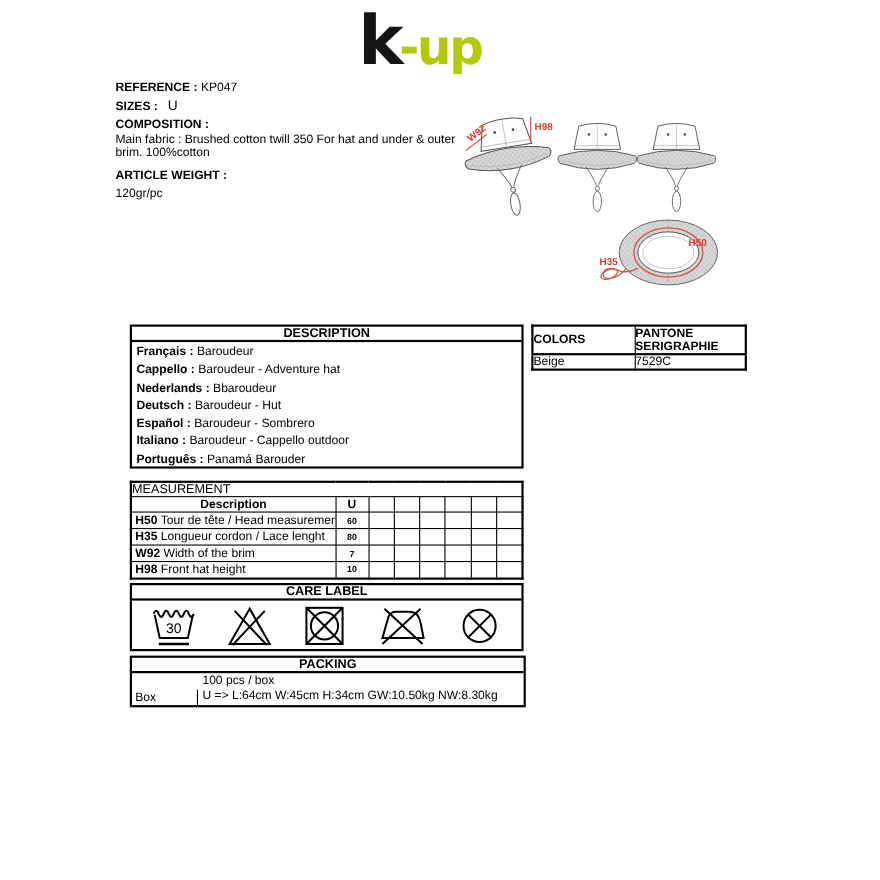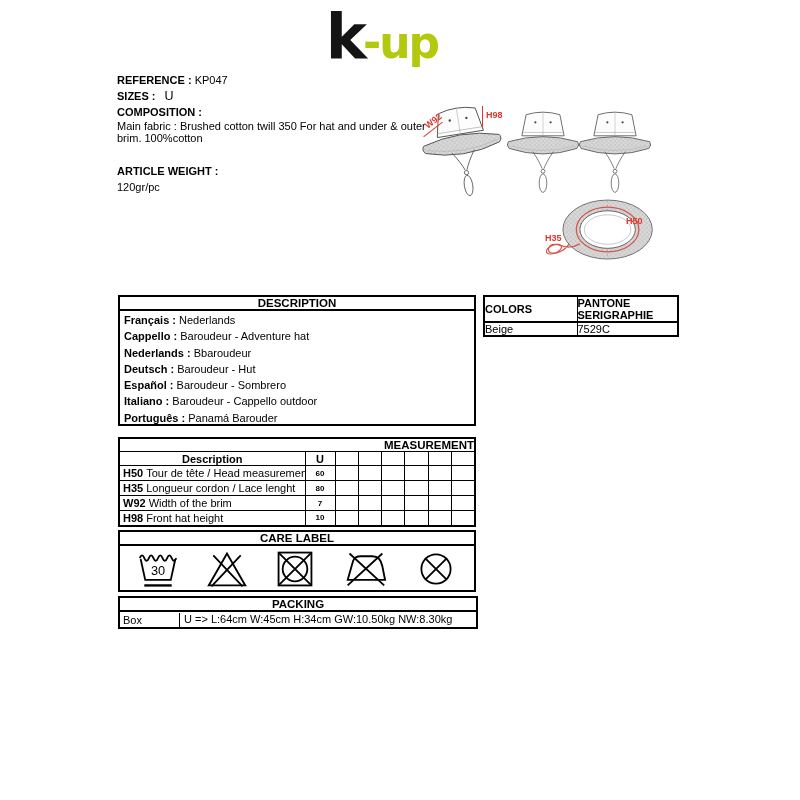--- a/index.html
+++ b/index.html
@@ -6,26 +6,26 @@
   body{width:800px;height:800px;background:#fff;font-family:"Liberation Sans",sans-serif;color:#000;position:relative;overflow:hidden}
   *{box-sizing:border-box}
   .abs{position:absolute}
 
   
   .logo{position:absolute;left:318px;top:4px;width:120px;text-align:right;white-space:nowrap}
   .logo-k{font-family:"DejaVu Sans",sans-serif;font-weight:700;font-size:62px;line-height:66px;color:#141414;letter-spacing:-4px}
   .logo-up{font-family:"DejaVu Sans",sans-serif;font-weight:700;font-size:44px;color:#b2c90e;letter-spacing:-2px}
 
   
-  .info{position:absolute;left:117px;top:72px;width:330px;font-size:11px}
+  .info{position:absolute;left:105px;top:72px;width:330px;font-size:11px}
   .info .l{line-height:16px}
   .info b{font-weight:700}
   .info .u{font-size:12.5px;margin-left:9px}
   .comp{width:318px;line-height:11.8px;margin-top:1px}
-  .aw{margin-top:18px}
+  .aw{margin-top:6px}
 
   
   .redlbl{position:absolute;color:#e0382e;font-size:9px;font-weight:700;white-space:nowrap}
   .redline{position:absolute;background:#e0382e}
 
   
   .tbl{position:absolute;border:2px solid #000;background:#fff}
   .tbl-head{height:14px;line-height:13px;text-align:center;font-weight:700;font-size:11.5px;border-bottom:2px solid #000}
 
   
@@ -37,21 +37,21 @@
   
   .colors-tbl{left:483px;top:295px;width:196px;border-collapse:collapse;position:absolute}
   .colors-tbl th,.colors-tbl td{border:1px solid #000;text-align:left;font-size:11px;padding:0}
   .colors-tbl{border:2px solid #000}
   .colors-tbl th{font-weight:700;height:26px;line-height:12px;border-bottom:2px solid #000}
   .colors-tbl td{height:14px}
 
   
   .meas-tbl{left:118px;top:437px;width:358px;border-collapse:collapse;position:absolute;border:2px solid #000;table-layout:fixed}
   .meas-tbl td{border:1px solid #000;font-size:11px;padding:0;height:15px;overflow:hidden}
-  .meas-title td{height:12px;line-height:12px;text-align:right;font-weight:700;font-size:11.5px}
+  .meas-title td{height:12px;line-height:12px;text-align:left;font-weight:400;font-size:11.5px}
   .meas-hdr td{text-align:center;font-weight:700;height:14px}
   .meas-desc{padding-left:3px !important;white-space:nowrap}
   .meas-desc .code{font-weight:700;margin-right:3px}
   .meas-val{text-align:center;font-weight:700;font-size:8px !important}
 
   
   .care-tbl{left:118px;top:530px;width:358px;height:62px}
   .care-body{display:flex;align-items:center;justify-content:space-around;height:45px;padding:0 4px}
 
   
@@ -129,21 +129,21 @@
 <span class="redlbl" style="left:424px;top:116px;transform:rotate(-38deg)">W92</span>
 <div class="redline" style="left:421px;top:129px;width:24px;height:1px;transform:rotate(-38deg)"></div>
 <span class="redlbl" style="left:486px;top:110px">H98</span>
 <div class="redline" style="left:482px;top:106px;width:1px;height:23px"></div>
 <span class="redlbl" style="left:626px;top:216px">H50</span>
 <span class="redlbl" style="left:545px;top:233px">H35</span>
 
 <div class="tbl desc-tbl">
   <div class="tbl-head">DESCRIPTION</div>
   <div class="desc-body">
-    <div class="desc-row"><b>Français :</b> <span>Nederlands</span></div>
+    <div class="desc-row"><b>Français :</b> <span>Baroudeur</span></div>
     <div class="desc-row"><b>Cappello :</b> <span>Baroudeur - Adventure hat</span></div>
     <div class="desc-row"><b>Nederlands :</b> <span>Bbaroudeur</span></div>
     <div class="desc-row"><b>Deutsch :</b> <span>Baroudeur - Hut</span></div>
     <div class="desc-row"><b>Español :</b> <span>Baroudeur - Sombrero</span></div>
     <div class="desc-row"><b>Italiano :</b> <span>Baroudeur - Cappello outdoor</span></div>
     <div class="desc-row"><b>Português :</b> <span>Panamá Barouder</span></div>
   </div>
 </div>
 
 <table class="colors-tbl">
@@ -261,16 +261,17 @@
       <path d="M11,11 L35,35 M35,11 L11,35" stroke="#000" stroke-width="2" fill="none"></path>
     </svg>
   </div>
 </div>
 
 <div class="tbl pack-tbl">
   <div class="tbl-head">PACKING</div>
   <div class="pack-body">
     <div class="pack-col1">Box</div>
     <div class="pack-col2">
+      <div>100 pcs / box</div>
       <div>U =&gt; L:64cm W:45cm H:34cm GW:10.50kg NW:8.30kg</div>
     </div>
   </div>
 </div>
 
 </body></html>

